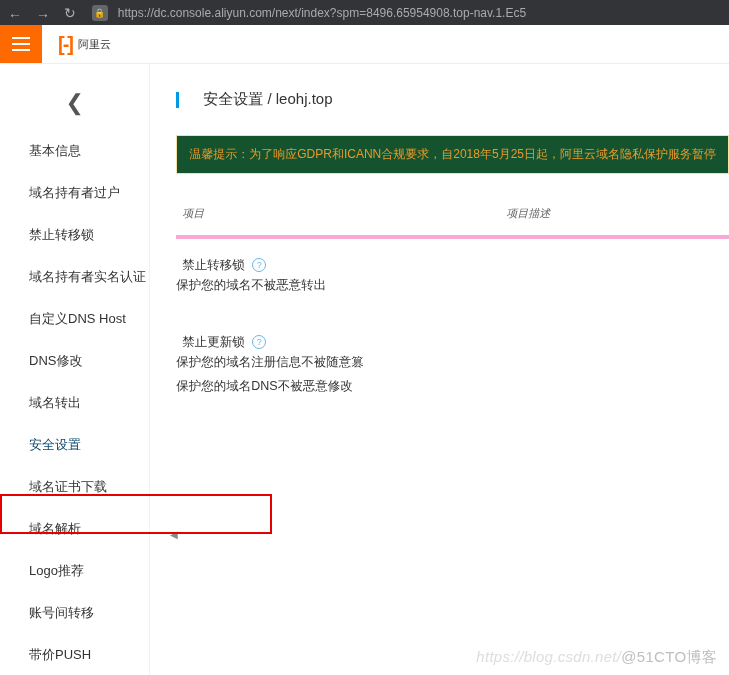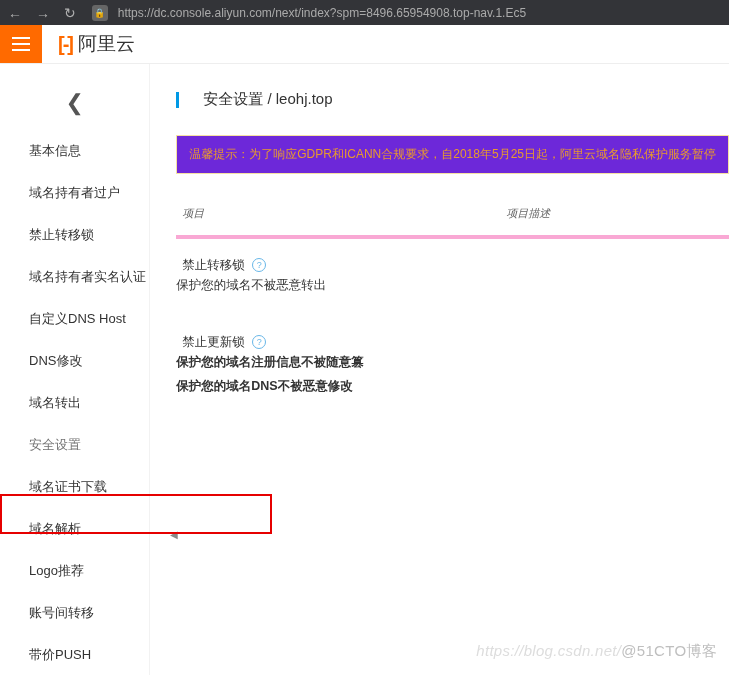--- a/index.html
+++ b/index.html
@@ -12,52 +12,52 @@
     .url-area { display: flex; align-items: center; gap: 10px; color: #aaa; font-size: 12px; overflow: hidden; }
     .lock-circle { width: 16px; height: 16px; background: #666; border-radius: 3px; display: flex; align-items: center; justify-content: center; font-size: 9px; color: #ddd; }
 
     
     .top-header { height: 39px; display: flex; align-items: stretch; border-bottom: 1px solid #eee; }
     .hamburger { width: 42px; background: #ff6a00; display: flex; align-items: center; justify-content: center; }
     .hamburger-lines { width: 18px; height: 14px; display: flex; flex-direction: column; justify-content: space-between; }
     .hamburger-lines span { height: 2px; background: #fff; }
     .logo-area { display: flex; align-items: center; padding-left: 16px; gap: 6px; }
     .logo-mark { color: #ff6a00; font-weight: bold; font-size: 20px; letter-spacing: -2px; }
-    .logo-text { color: #333; font-size: 19px; font-weight: 500; }
+    .logo-text { color: #333; font-size: 11px; font-weight: 500; }
 
     
     .page { display: flex; height: calc(675px - 25px - 39px); }
     .sidebar { width: 175px; background: #fff; padding-top: 18px; display: flex; flex-direction: column; border-right: 1px solid #f2f2f2; }
     .sidebar-back { text-align: center; padding: 8px 0 14px; }
     .sidebar-back span { font-size: 22px; color: #555; font-weight: 300; }
     .sidebar-item { padding: 12px 0 12px 22px; font-size: 13px; color: #333; cursor: pointer; margin-left: 7px; }
-    .sidebar-item.active { color: #737373; font-weight: 500; }
+    .sidebar-item.active { color: #0c4a6e; font-weight: 500; }
     .sidebar-handle { position: absolute; left: 170px; top: 529px; font-size: 10px; color: #888; }
 
     
     .highlight-box { position: absolute; left: 0px; top: 494px; width: 272px; height: 40px; border: 2px solid #e60000; pointer-events: none; }
 
     
     .main { flex: 1; padding: 26px 0 0 26px; position: relative; }
     .breadcrumb { display: flex; align-items: center; gap: 24px; margin-bottom: 26px; }
     .breadcrumb-bar { width: 3px; height: 16px; background: #0099e5; }
     .breadcrumb-text { font-size: 15px; color: #333; }
 
-    .notice { background: #6d28d9; border: 1px solid #f5e0a3; color: #e89a2e; padding: 10px 12px; font-size: 12px; margin-bottom: 18px; overflow: hidden; white-space: nowrap; }
+    .notice { background: #14532d; border: 1px solid #f5e0a3; color: #e89a2e; padding: 10px 12px; font-size: 12px; margin-bottom: 18px; overflow: hidden; white-space: nowrap; }
 
     .table { width: 100%; }
     .table-header { display: flex; padding: 14px 0; color: #666; font-size: 11px; font-weight: 500; border-bottom: 4px solid #f9a8d4; font-style: italic; }
     .col1 { width: 330px; padding-left: 6px; }
     .col2 { flex: 1; }
     .table-row { display: flex; padding: 18px 0; font-size: 12.5px; color: #333; flex-direction: column; }
     .help-icon { display: inline-block; width: 14px; height: 14px; border: 1px solid #68b7e8; color: #68b7e8; border-radius: 50%; font-size: 9px; text-align: center; line-height: 13px; margin-left: 4px; vertical-align: 1px; }
     .desc-line { line-height: 1.9; }
 
     
-    .watermark { position: absolute; bottom: 14px; right: 12px; color: #ddd; font-size: 15px; font-style: italic; pointer-events: none; letter-spacing: 0.3px; }
+    .watermark { position: absolute; bottom: 8px; right: 12px; color: #ddd; font-size: 15px; font-style: italic; pointer-events: none; letter-spacing: 0.3px; }
     .watermark .strong { color: #bfbfbf; font-style: normal; }
   </style>
 </head>
 <body>
 
 <div class="browser-bar">
   <div class="browser-nav">
     <span class="browser-icon">←</span>
     <span class="browser-icon">→</span>
     <span class="browser-icon">↻</span>
@@ -125,21 +125,21 @@
           <span>禁止转移锁</span>
           <span class="help-icon">?</span>
         </div>
         <div class="col2 desc-line">保护您的域名不被恶意转出</div>
       </div>
       <div class="table-row">
         <div class="col1">
           <span>禁止更新锁</span>
           <span class="help-icon">?</span>
         </div>
-        <div class="col2 desc-line" style="white-space:pre-line;font-weight:bold;">保护您的域名注册信息不被随意篡
+        <div class="col2 desc-line" style="white-space:pre-line;">保护您的域名注册信息不被随意篡
 保护您的域名DNS不被恶意修改</div>
       </div>
     </div>
   </div>
 </div>
 
 <div class="highlight-box"></div>
 
 <div class="watermark">
   <span>https://blog.csdn.net/</span><span class="strong">@51CTO博客</span>

